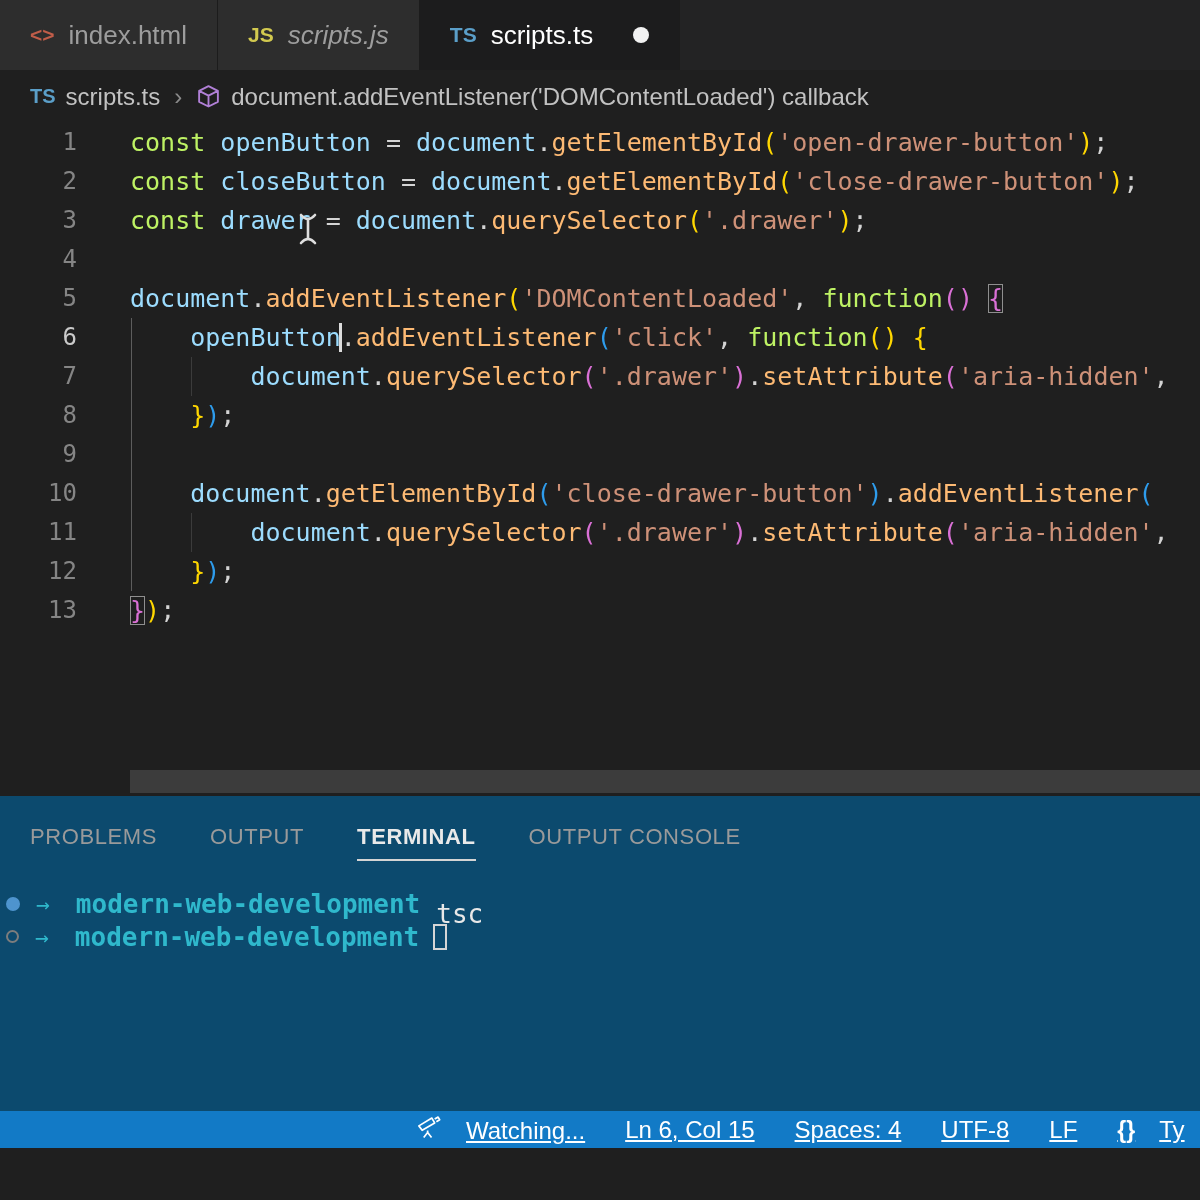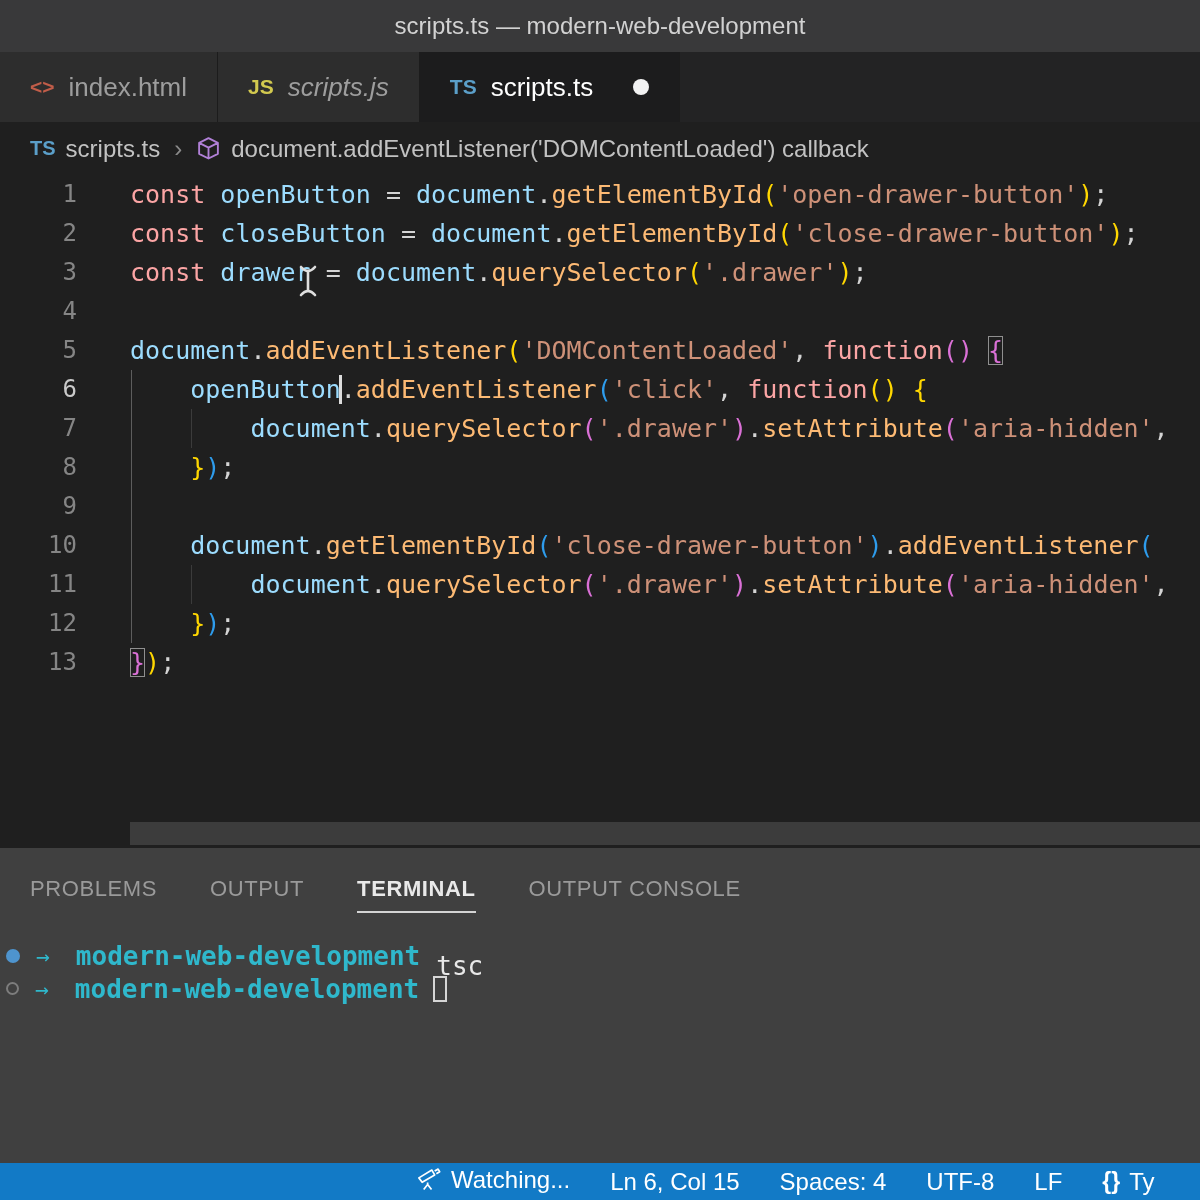--- a/index.html
+++ b/index.html
@@ -53,21 +53,21 @@
   .ln {
     width:105px; flex:none; text-align:right; padding-right:28px;
     color:#858585; font-size:24px;
   }
   .code-line.active .ln { color:#cacaca; }
   .code { position:relative; flex:1; white-space:pre; padding-left:25px; overflow:hidden; }
   .guide { position:absolute; top:0; bottom:0; width:1px; background:#3b3b3b; }
   .guide.g0 { left:26px; background:#5d5d5d; }
   .guide.g1 { left:86px; }
 
-  .tk-kw  { color:#fca5a5; }
+  .tk-kw  { color:#bef264; }
   .tk-var { color:#9cdcfe; }
   .tk-fn  { color:#fdba74; }
   .tk-str { color:#ce9178; }
   .tk-op  { color:#d4d4d4; }
   .tk-ws  { color:#d4d4d4; }
   .tk-b1  { color:#ffd700; }
   .tk-b2  { color:#da70d6; }
   .tk-b3  { color:#2e9cec; }
   .tk-b2x { color:#da70d6; outline:1px solid #8f8f8f; outline-offset:-1px; }
 
@@ -75,21 +75,21 @@
     display:inline-block; width:3px; height:29px; background:#dcdcdc;
     vertical-align:-6px; margin:0 -1.5px;
   }
   .mouse-ibeam { position:absolute; left:297px; top:88px; pointer-events:none; }
   .hscrollbar {
     position:absolute; left:130px; right:0; bottom:3px; height:23px;
     background:#3c3c3c;
   }
 
   
-  .panel { height:315px; flex:none; background:#404040; }
+  .panel { height:315px; flex:none; background:#0c4a6e; }
   .panel-tabs {
     display:flex; gap:53px; padding:28px 0 0 30px;
     font-size:22px; letter-spacing:0.6px; color:#9a9a9a;
   }
   .panel-tab { padding-bottom:9px; border-bottom:2px solid transparent; }
   .panel-tab.active { color:#e9e9e9; border-bottom-color:#d4d4d4;font-weight:bold; }
 
   .terminal { padding:26px 0 0 6px; font-family:"DejaVu Sans Mono", monospace; font-size:26px; }
   .trow { display:flex; align-items:center; height:33px; }
   .tdeco { flex:none; margin-right:16px; }
@@ -99,31 +99,28 @@
   .tdir { color:#2fb8cc; font-weight:bold; }
   .tcmd { color:#e8e8e8; margin-left:16px;margin-top:20px; }
   .tcursor { display:inline-block; width:14px; height:26px; border:2.5px solid #d6d6d6; margin-left:14px; }
 
   
   .statusbar {
     height:37px; flex:none; background:#127ac6;
     display:flex; align-items:center; gap:40px; padding-left:417px;
     color:#ffffff; font-size:24px; overflow:hidden;
   }
-  .status-item { display:flex; align-items:flex-start; gap:9px; white-space:nowrap; flex:none; }
+  .status-item { display:flex; align-items:flex-end; gap:24px; white-space:nowrap; flex:none;text-decoration:underline; }
   .status-braces { font-size:23px; font-weight:bold; }
 </style>
 </head>
 <body>
 
 <div class="window">
 
-  <div class="titlebar">
-    <span>scripts.ts — modern-web-development</span>
-  </div>
 
   <div class="tabbar">
       <div class="tab">
         <span class="tab-icon icon-html">&lt;&gt;</span>
         <span class="tab-label">index.html</span>
       </div>
       <div class="tab">
         <span class="tab-icon icon-js">JS</span>
         <span class="tab-label italic">scripts.js</span>
       </div>

